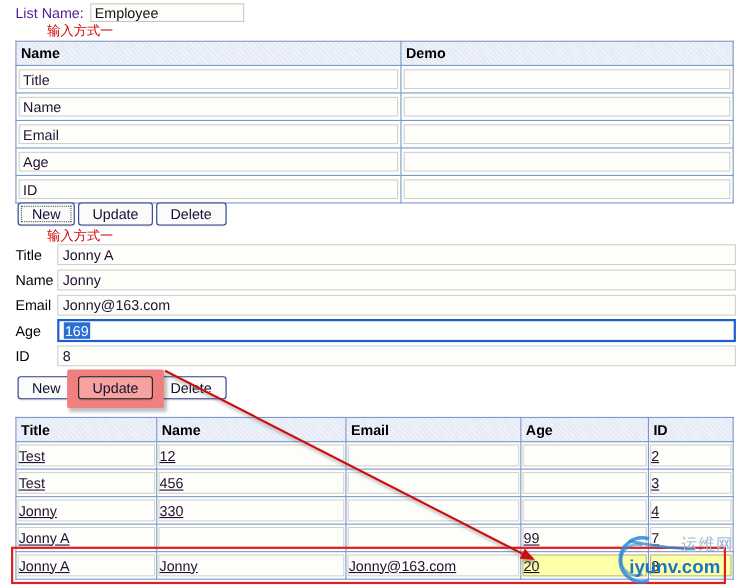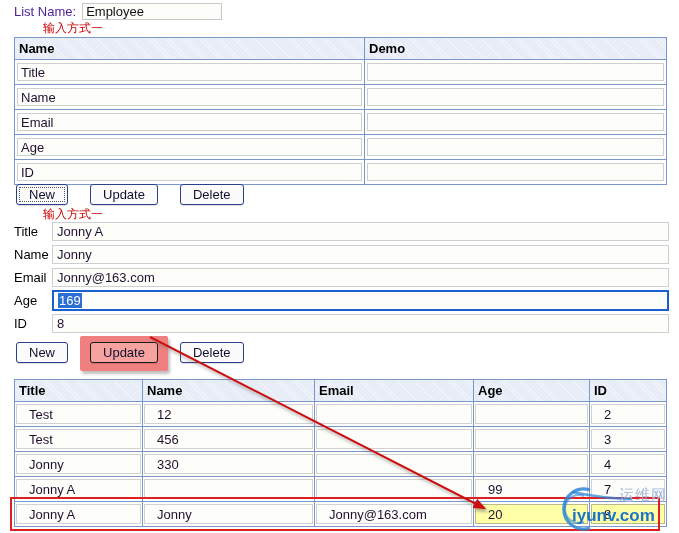--- a/index.html
+++ b/index.html
@@ -100,21 +100,21 @@
     color: #201030;
     padding: 0 3px;
     outline: none;
   }
 
   
   .btn-row {
     position: absolute;
     display: flex;
     align-items: center;
-    gap: 22px;
+    gap: 3px;
   }
   #btn-row-one { left: 16px; top: 184px; }
   #btn-row-two { left: 16px; top: 342px; }
 
   .btn {
     font-family: "Liberation Sans", "DejaVu Sans", sans-serif;
     font-size: 13px;
     color: #101030;
     background: #fbfbfb;
     border: 1px solid #2b3f8c;
@@ -202,23 +202,24 @@
     height: 24px;
   }
   .res-cell {
     box-sizing: border-box;
     height: 20px;
     margin: 1px;
     border: 1px solid #d2d2d2;
     background: #fdfdfa;
     font-size: 13px;
     color: #201030;
-    padding: 1px 12px;
+    padding: 1px 0;
     display: flex;
     align-items: center;
+    text-decoration: underline;
   }
   .res-cell.yellow { background: #ffffa8; border-color: #b9b98a; }
   tr.row-highlight td { background: transparent; }
 
   
   .anno-rect {
     position: absolute;
     border: 2px solid #e02020;
     box-sizing: border-box;
     pointer-events: none;

